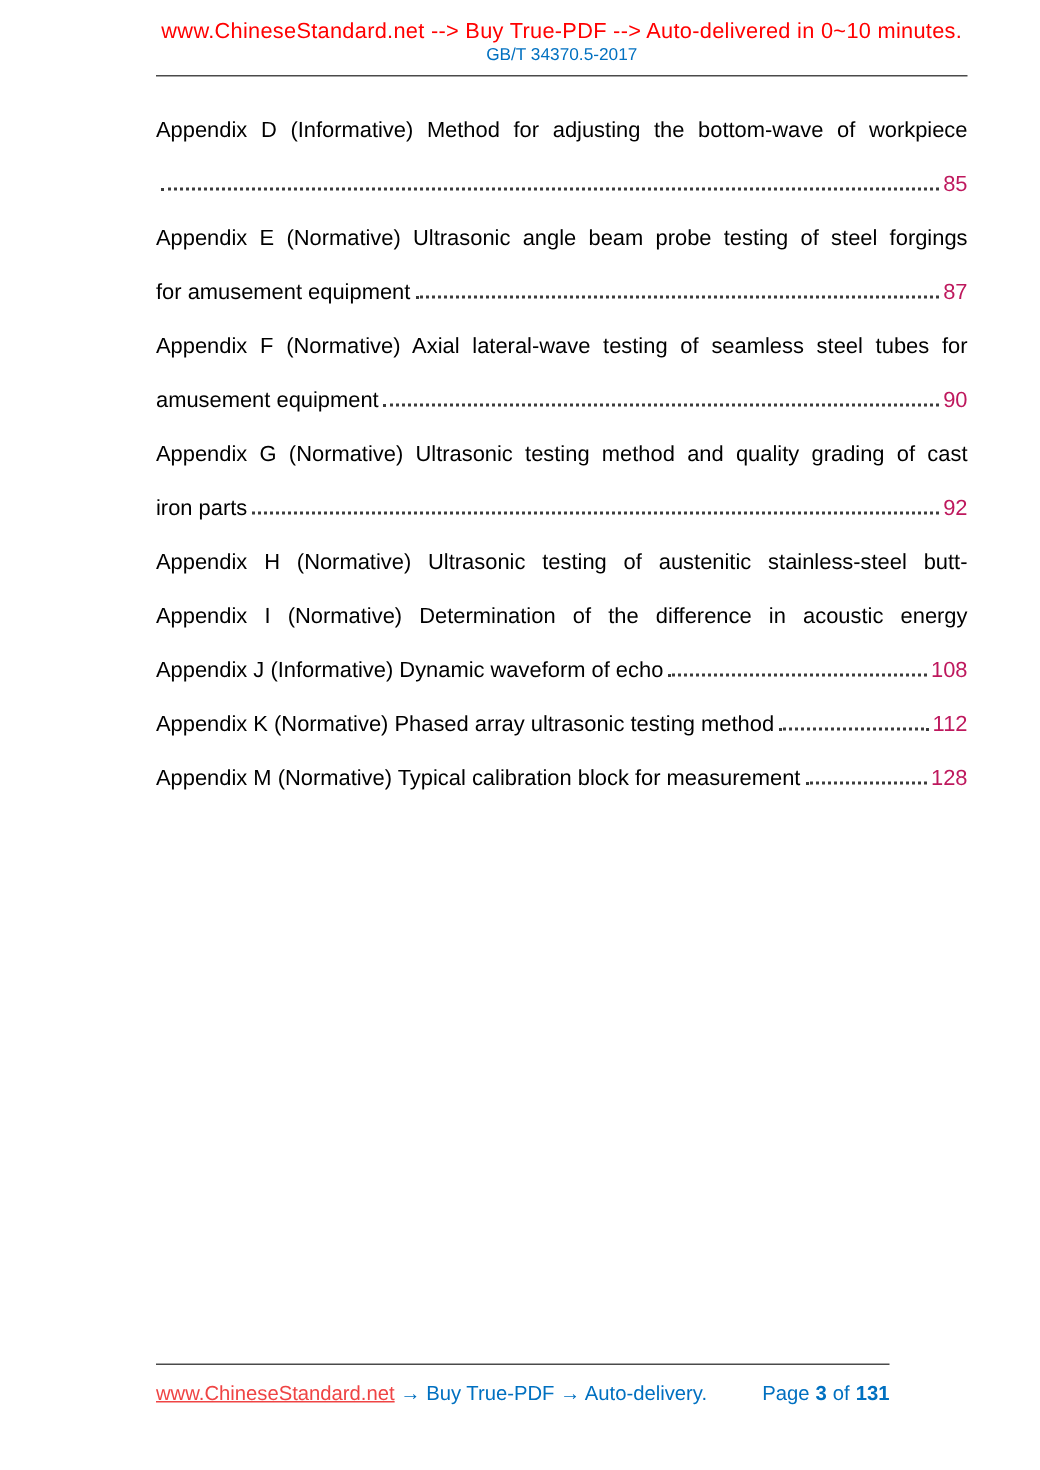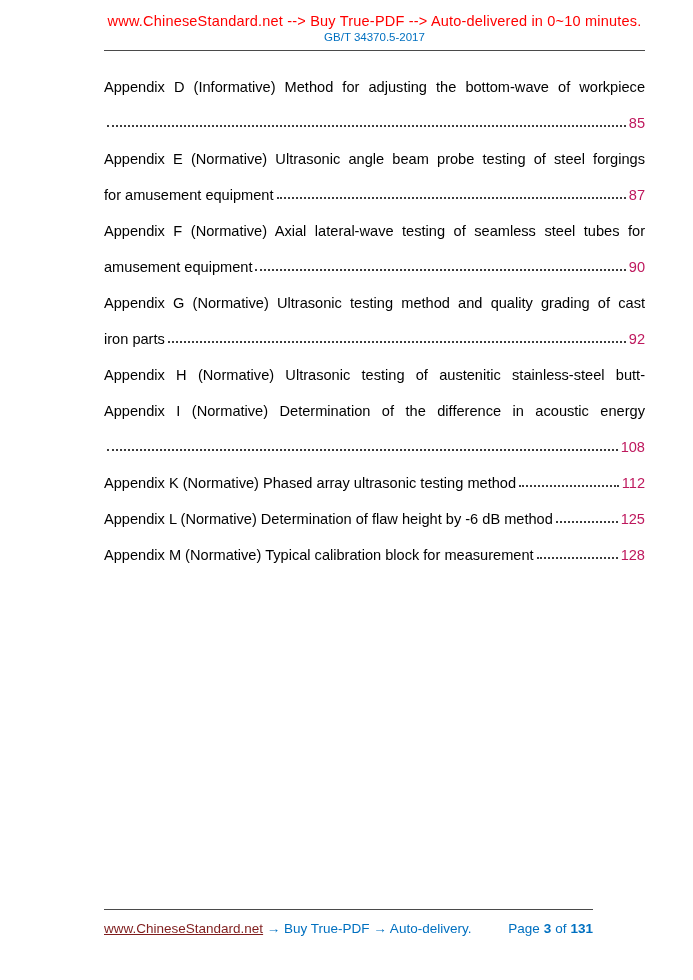--- a/index.html
+++ b/index.html
@@ -63,21 +63,21 @@
   .footer-row {
     display: flex;
     justify-content: space-between;
     align-items: baseline;
     margin-top: 11px;
     font-size: 13.5px;
     color: #0070c0;
   }
   .footer-left { white-space: pre-wrap; }
   .footer-link {
-    color: #7f1d1d;
+    color: #ef4444;
     text-decoration: underline;
     cursor: pointer;
   }
   .page-info span { margin-left: 4px; }
   .page-info .num { font-weight: bold; }
 </style>
 </head>
 <body>
 
 <div class="page">
@@ -136,35 +136,31 @@
   </div>
 
 
   <div class="toc-line justify">
     <span class="toc-text">Appendix I (Normative) Determination of the difference in acoustic energy</span>
 
   </div>
 
 
   <div class="toc-line">
+    <span class="toc-text">Appendix J (Informative) Dynamic waveform of echo</span>
     <span class="dots"></span>
     <span class="toc-page">108</span>
   </div>
 
   <div class="toc-line">
     <span class="toc-text">Appendix K (Normative) Phased array ultrasonic testing method</span>
     <span class="dots"></span>
     <span class="toc-page">112</span>
   </div>
 
-  <div class="toc-line">
-    <span class="toc-text">Appendix L (Normative) Determination of flaw height by -6 dB method</span>
-    <span class="dots"></span>
-    <span class="toc-page">125</span>
-  </div>
 
   <div class="toc-line">
     <span class="toc-text">Appendix M (Normative) Typical calibration block for measurement</span>
     <span class="dots"></span>
     <span class="toc-page">128</span>
   </div>
 </div>
   </div>
 
   <div class="footer">

